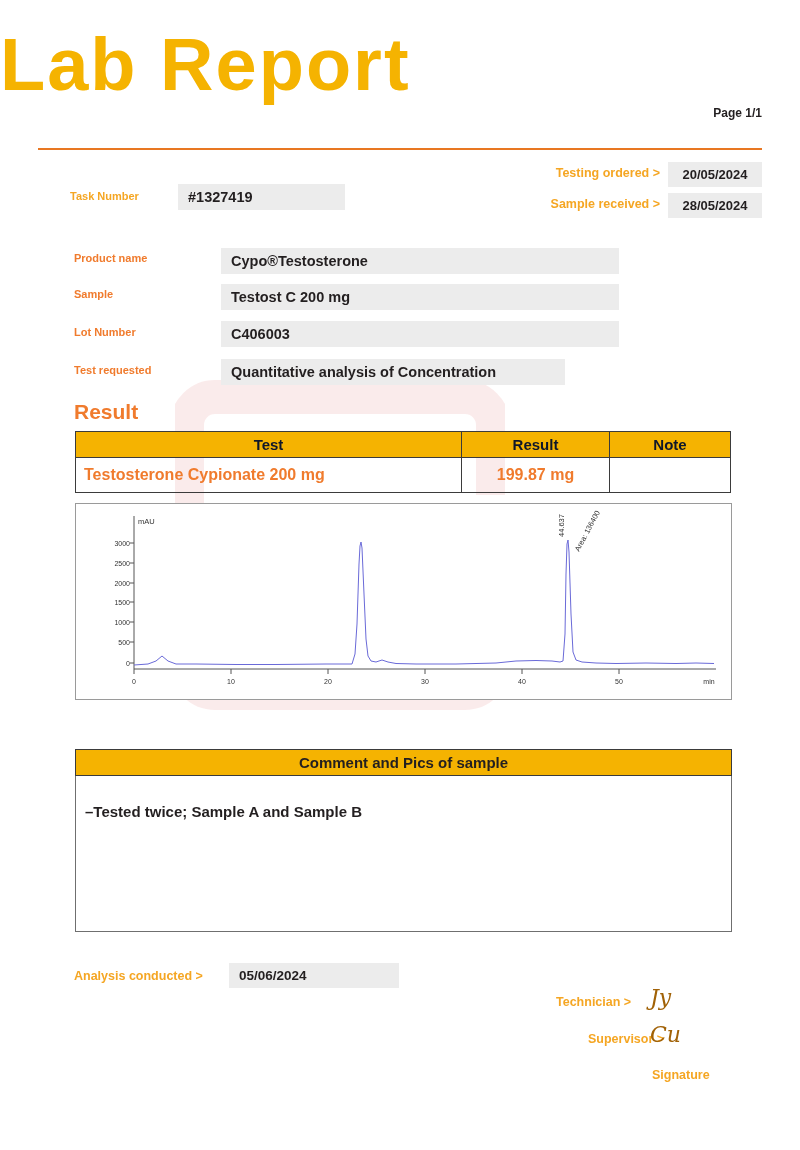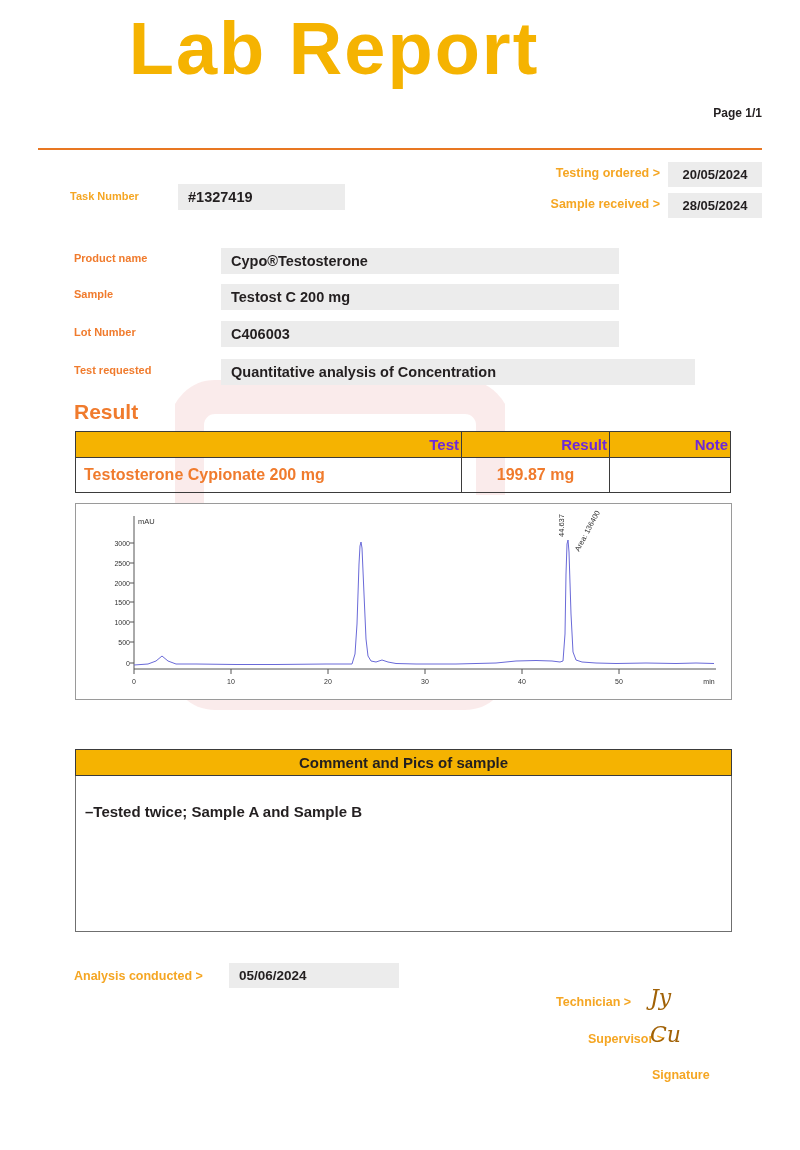--- a/index.html
+++ b/index.html
@@ -47,23 +47,22 @@
   .page {
     position: relative;
     z-index: 2;
     width: 800px;
     height: 1150px;
   }
 
   
   .title {
     position: absolute;
-    left: 0; top: 12px;
+    left: 0; top: 28px;
     width: 668px;
-    text-align: center;
     font-size: 74px;
     font-weight: bold;
     color: #f5b301;
     letter-spacing: 2px;
     line-height: 1;
   }
   .page-num {
     position: absolute;
     right: 38px;
     top: 106px;
@@ -126,23 +125,23 @@
     top: 431px;
     width: 655px;
     border-collapse: collapse;
     table-layout: fixed;
   }
   table.result th {
     background: #f5b301;
     border: 1px solid #3b3b3b;
     font-size: 15px;
     font-weight: bold;
-    color: #6d28d9;
+    color: #0f172a;
     padding: 4px 2px;
-    text-align: right;
+    text-align: center;
   }
   table.result td {
     border: 1px solid #3b3b3b;
     font-size: 16px;
     font-weight: bold;
     color: #f07b2d;
     padding: 4px 8px;
     height: 26px;
   }
   table.result td.res {
@@ -247,21 +246,21 @@
   <div class="lbl lbl-red" style="left:74px; top:252px;">Product name</div>
   <div class="field" style="left:221px; top:248px; width:398px;">Cypo®Testosterone</div>
 
   <div class="lbl lbl-red" style="left:74px; top:288px;">Sample</div>
   <div class="field" style="left:221px; top:284px; width:398px;">Testost C 200 mg</div>
 
   <div class="lbl lbl-red" style="left:74px; top:326px;">Lot Number</div>
   <div class="field" style="left:221px; top:321px; width:398px;">C406003</div>
 
   <div class="lbl lbl-red" style="left:74px; top:364px;">Test requested</div>
-  <div class="field" style="left:221px; top:359px; width:474px;">Quantitative analysis of Concentration</div>
+  <div class="field" style="left:221px; top:359px; width:344px;">Quantitative analysis of Concentration</div>
 
   <div class="result-head">Result</div>
 
   <table class="result">
     <colgroup>
       <col style="width:386px">
       <col style="width:148px">
       <col style="width:121px">
     </colgroup>
     <thead>

